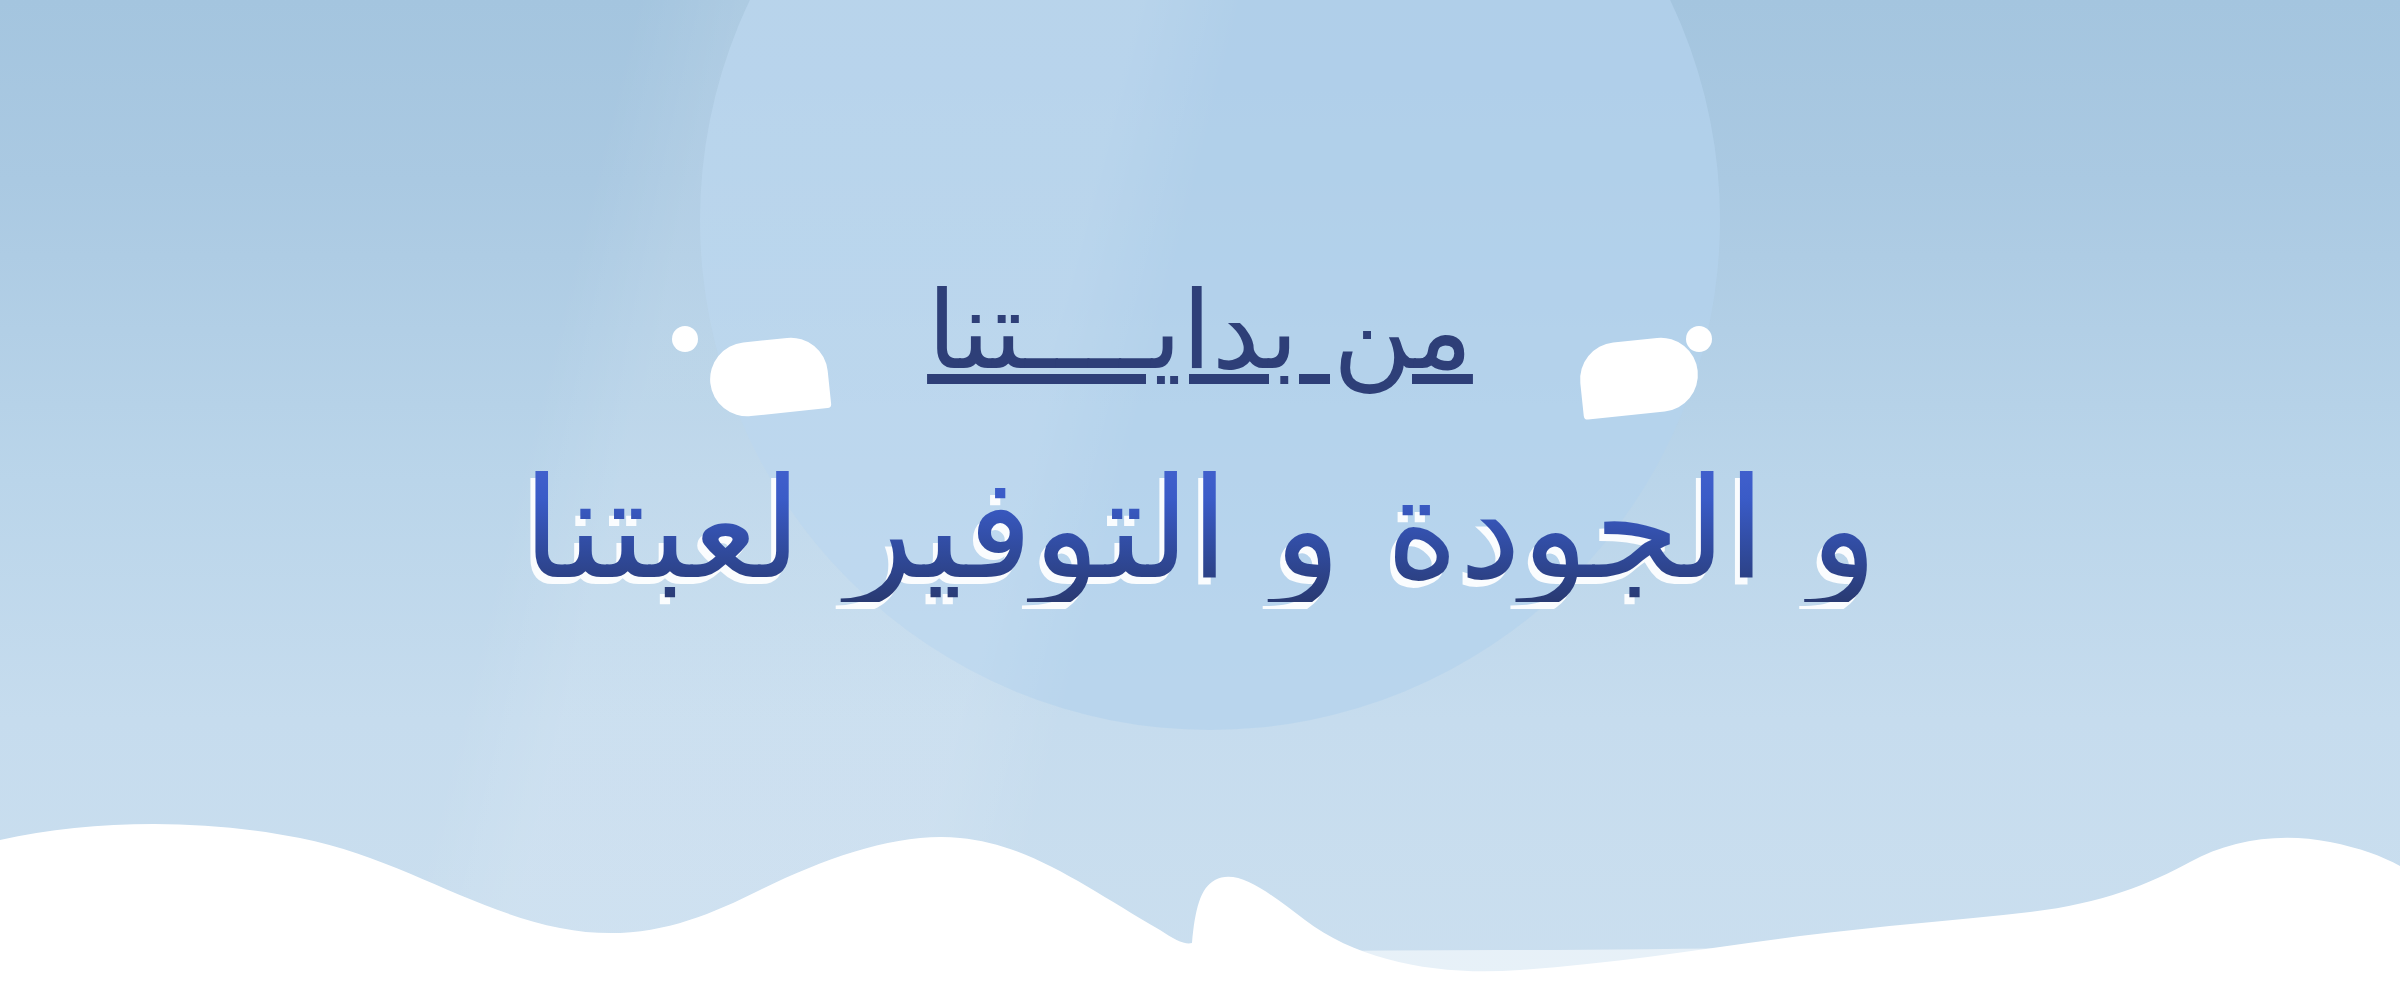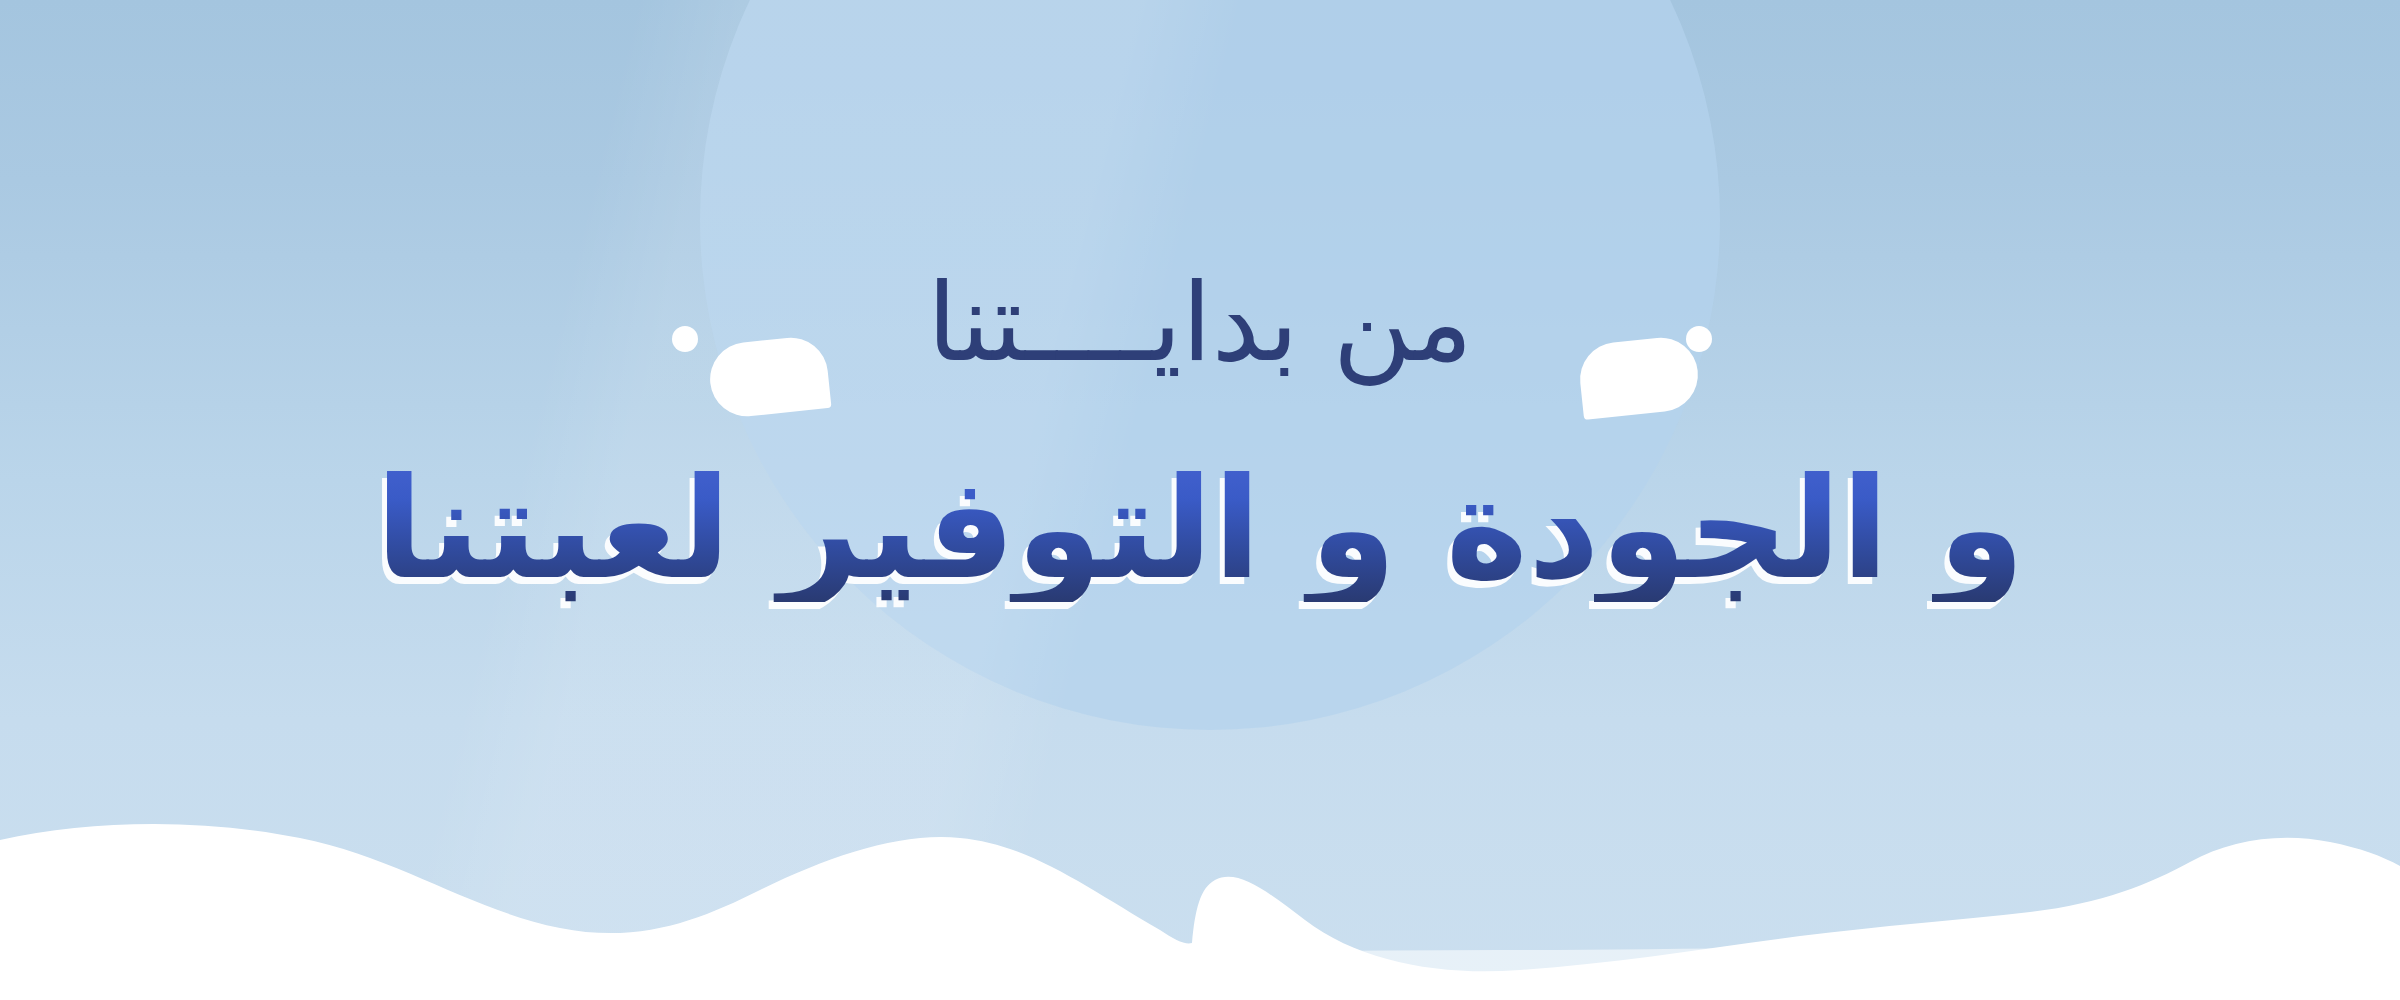--- a/index.html
+++ b/index.html
@@ -49,39 +49,40 @@
   .text-wrap {
     position: absolute;
     left: 0;
     top: 0;
     width: 2400px;
     text-align: center;
   }
 
   .headline-1 {
     position: absolute;
-    top: 268px;
+    top: 276px;
     left: 0;
     width: 2400px;
     font-size: 108px;
     line-height: 1.02;
     font-weight: 400;
     color: #2e3f78;
     letter-spacing: 0px;
     white-space: nowrap;
+    text-decoration: underline;
   }
 
   .headline-2 {
     position: absolute;
     top: 455px;
     left: 0;
     width: 2400px;
     font-size: 140px;
     line-height: 1.05;
-    font-weight: 700;
+    font-weight: 400;
     white-space: nowrap;
     background-image: linear-gradient(to bottom, #4462cf 0%, #3a5bc7 30%, #304a9c 66%, #293a72 100%);
     -webkit-background-clip: text;
     background-clip: text;
     color: transparent;
     -webkit-text-fill-color: transparent;
     filter: drop-shadow(-5px 7px 0px rgba(255,255,255,0.92));
   }
 
   

